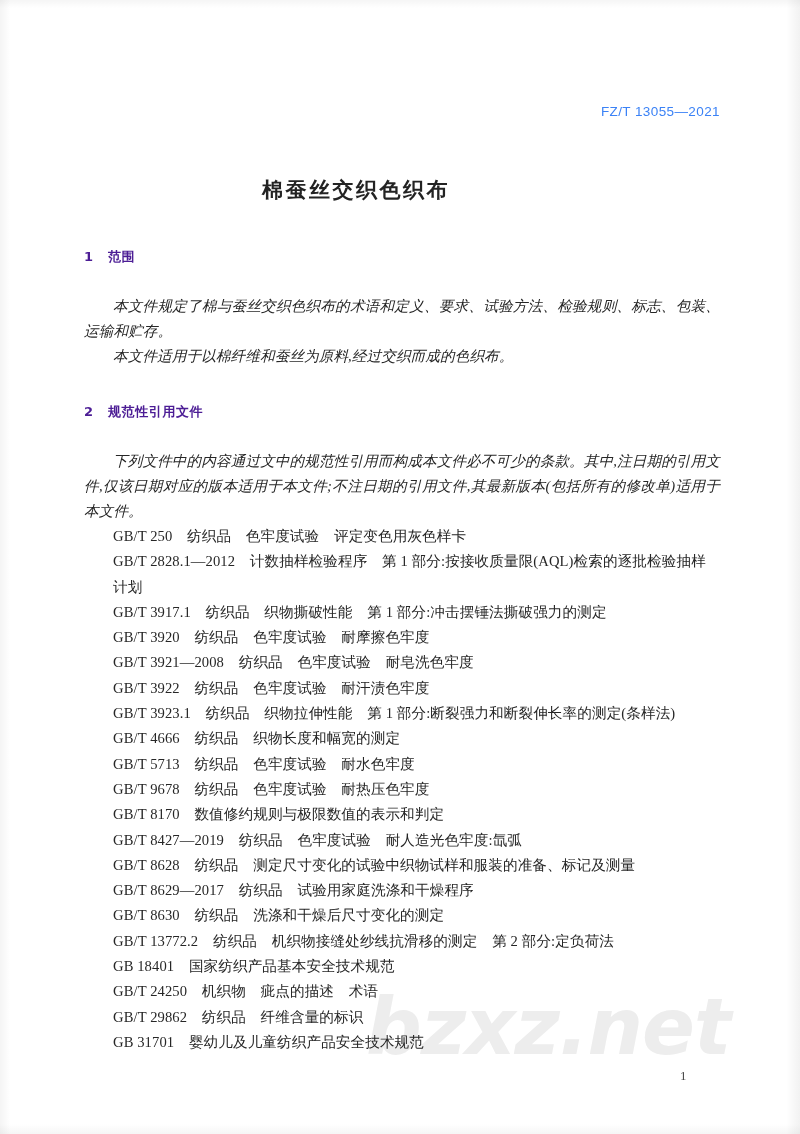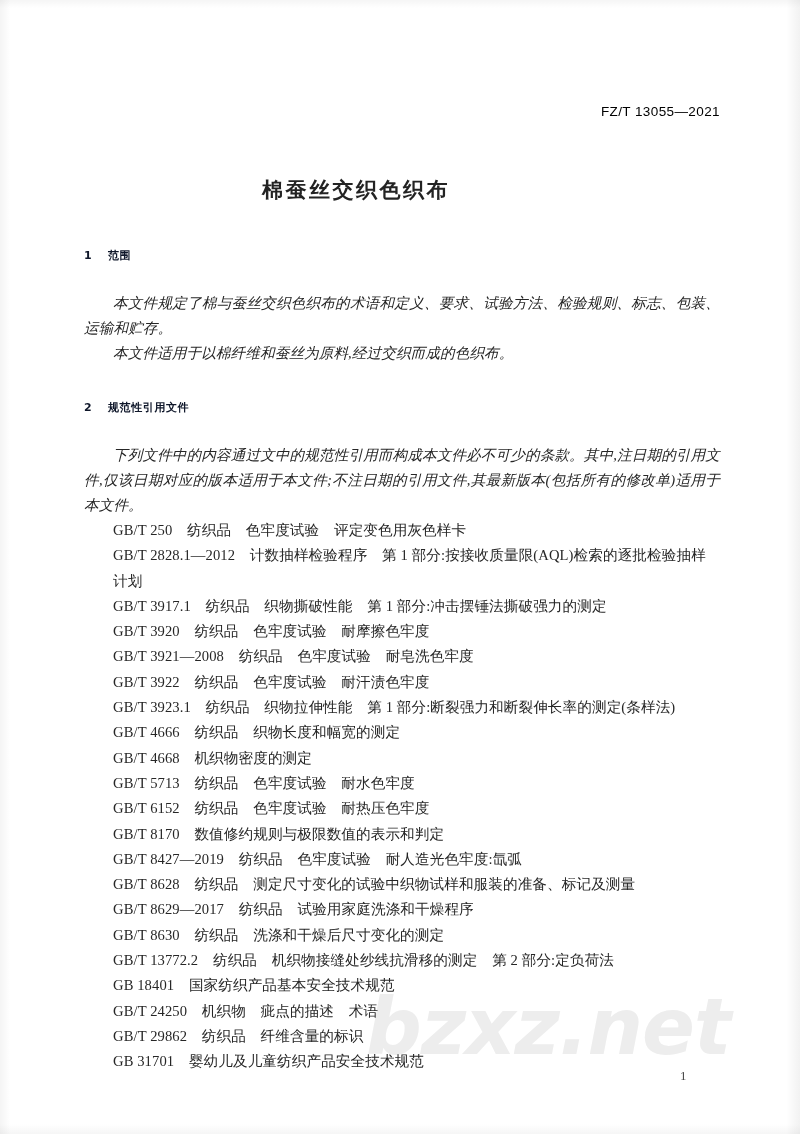--- a/index.html
+++ b/index.html
@@ -61,21 +61,21 @@
   }
 
   
   .doc-header {
     position: absolute;
     top: 104px;
     right: 80px;
     font-family: "Liberation Sans", "DejaVu Sans", sans-serif;
     font-size: 13.5px;
     letter-spacing: 0.4px;
-    color: #000000;
+    color: #3b82f6;
     white-space: nowrap;
     text-align: right;
   }
 
   
   .doc-title {
     position: absolute;
     top: 176px;
     left: 0;
     width: 712px;
@@ -91,22 +91,22 @@
   .body-block {
     position: absolute;
     left: 84px;
     top: 248px;
     width: 636px;
   }
 
   .clause-heading {
     font-family: "DejaVu Sans", "Liberation Sans", sans-serif;
     font-weight: bold;
-    font-size: 11px;
-    color: #0f172a;
+    font-size: 13px;
+    color: #4c1d95;
     letter-spacing: 0.6px;
     margin: 0;
   }
   .clause-heading .num {
     display: inline-block;
     min-width: 24px;
   }
 
   .para {
     font-family: "Liberation Serif", "DejaVu Serif", serif;
@@ -191,23 +191,22 @@
 
       <ul class="ref-list">
         <li>GB/T 250　纺织品　色牢度试验　评定变色用灰色样卡</li>
         <li>GB/T 2828.1—2012　计数抽样检验程序　第 1 部分:按接收质量限(AQL)检索的逐批检验抽样计划</li>
         <li>GB/T 3917.1　纺织品　织物撕破性能　第 1 部分:冲击摆锤法撕破强力的测定</li>
         <li>GB/T 3920　纺织品　色牢度试验　耐摩擦色牢度</li>
         <li>GB/T 3921—2008　纺织品　色牢度试验　耐皂洗色牢度</li>
         <li>GB/T 3922　纺织品　色牢度试验　耐汗渍色牢度</li>
         <li>GB/T 3923.1　纺织品　织物拉伸性能　第 1 部分:断裂强力和断裂伸长率的测定(条样法)</li>
         <li>GB/T 4666　纺织品　织物长度和幅宽的测定</li>
-        <li>GB/T 4668　机织物密度的测定</li>
         <li>GB/T 5713　纺织品　色牢度试验　耐水色牢度</li>
-        <li>GB/T 6152　纺织品　色牢度试验　耐热压色牢度</li>
+        <li>GB/T 9678　纺织品　色牢度试验　耐热压色牢度</li>
         <li>GB/T 8170　数值修约规则与极限数值的表示和判定</li>
         <li>GB/T 8427—2019　纺织品　色牢度试验　耐人造光色牢度:氙弧</li>
         <li>GB/T 8628　纺织品　测定尺寸变化的试验中织物试样和服装的准备、标记及测量</li>
         <li>GB/T 8629—2017　纺织品　试验用家庭洗涤和干燥程序</li>
         <li>GB/T 8630　纺织品　洗涤和干燥后尺寸变化的测定</li>
         <li>GB/T 13772.2　纺织品　机织物接缝处纱线抗滑移的测定　第 2 部分:定负荷法</li>
         <li>GB 18401　国家纺织产品基本安全技术规范</li>
         <li>GB/T 24250　机织物　疵点的描述　术语</li>
         <li>GB/T 29862　纺织品　纤维含量的标识</li>
         <li>GB 31701　婴幼儿及儿童纺织产品安全技术规范</li>

